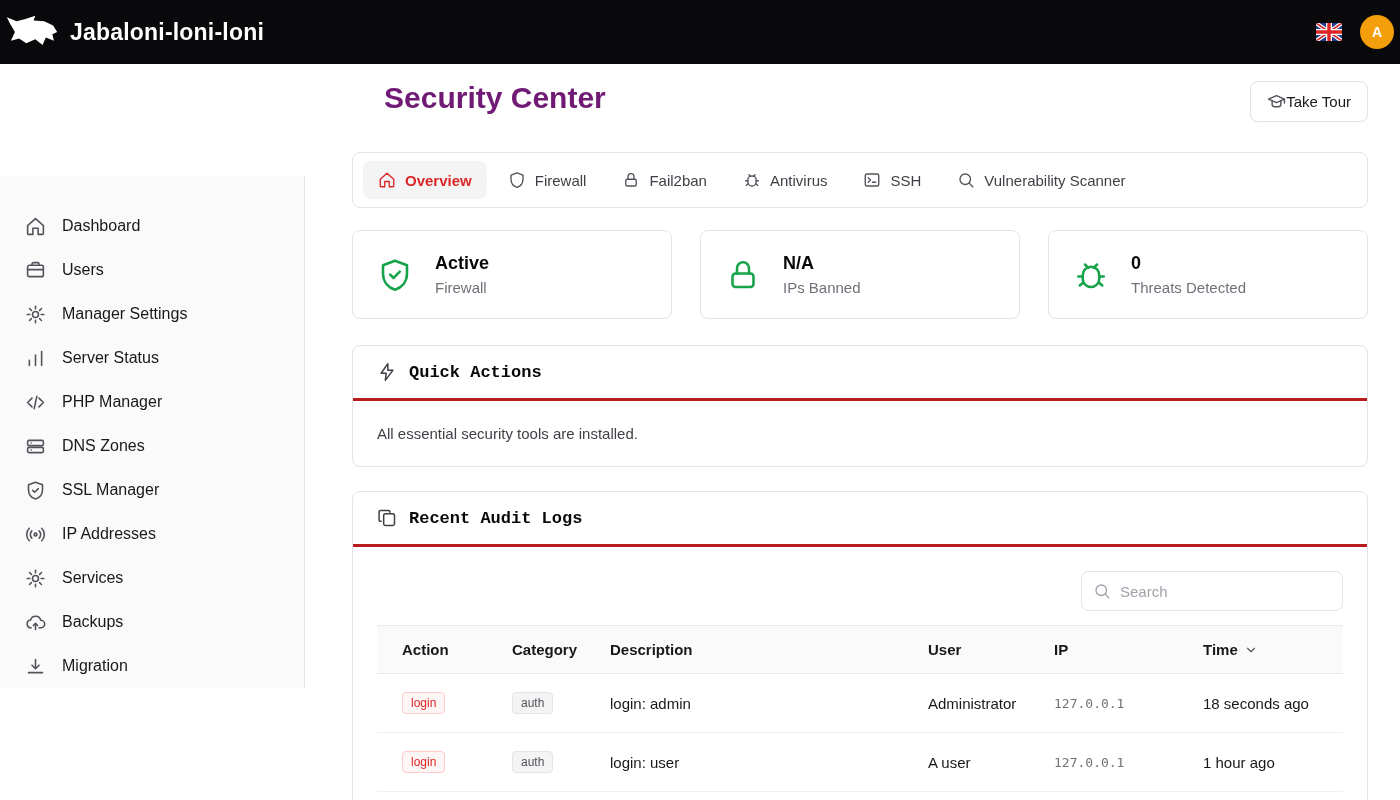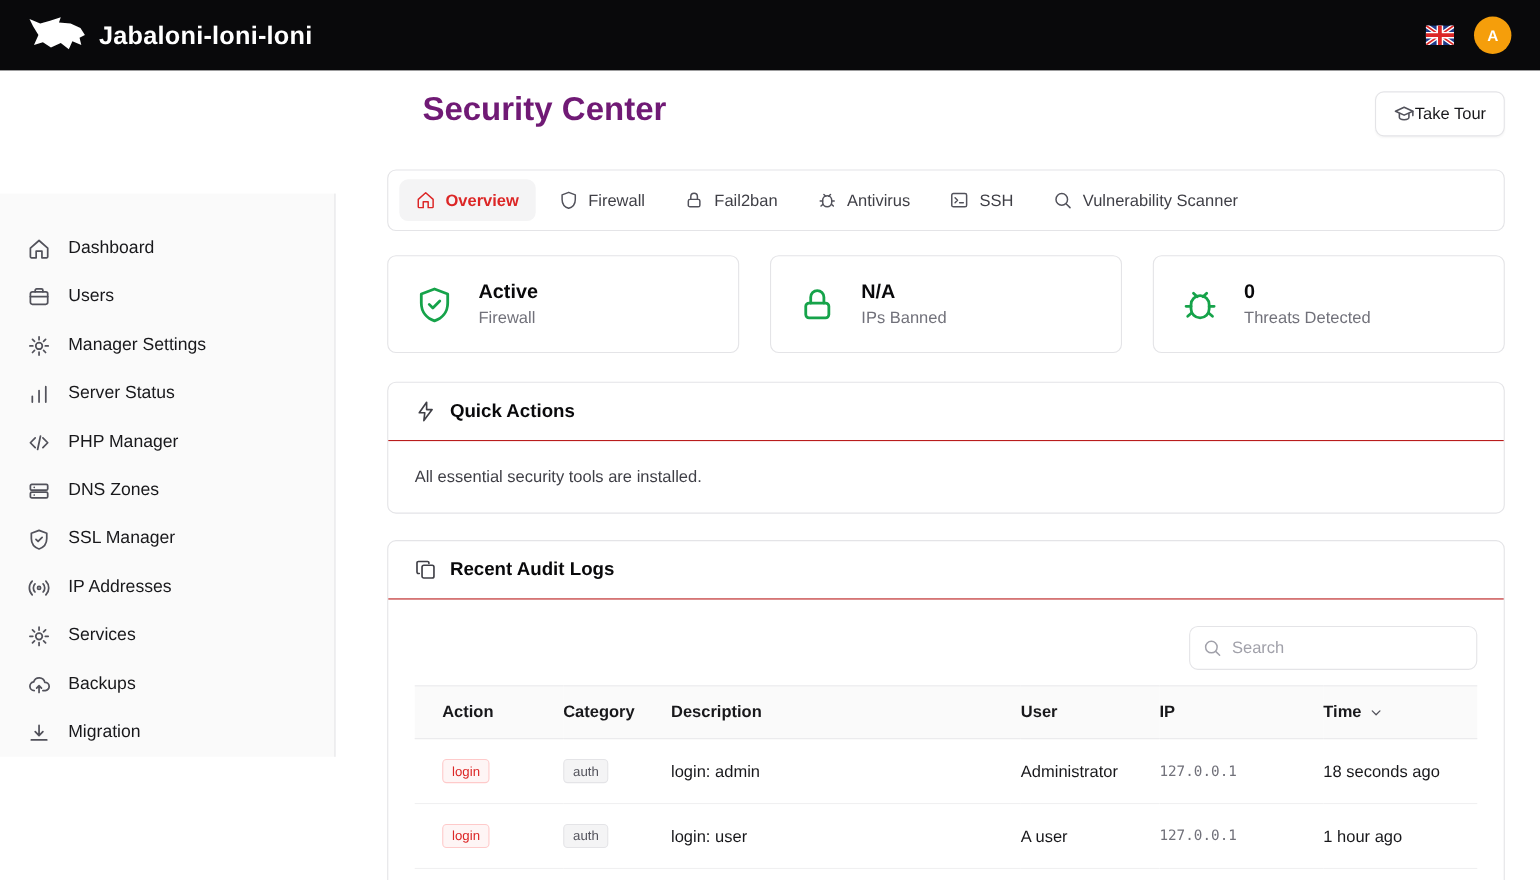--- a/index.html
+++ b/index.html
@@ -1,21 +1,21 @@
 <!DOCTYPE html>
 <html><head>
 <meta charset="utf-8">
 <style>
   * { box-sizing: border-box; margin: 0; padding: 0; }
   html,body { width:1400px; height:800px; overflow:hidden; background:#fff;
     font-family:"Liberation Sans", sans-serif; color:#18181b; }
 
   
   .topbar { height:64px; background:#09090b; display:flex; align-items:center;
-    justify-content:space-between; padding:0 26px; }
+    justify-content:space-between; padding:0 6px; }
   .brand { display:flex; align-items:center; gap:12px; }
   .brand-logo { width:52px; height:36px; display:flex; align-items:center; }
   .brand-title { color:#fff; font-size:23px; font-weight:700; letter-spacing:.2px; }
   .topbar-right { display:flex; align-items:center; gap:18px; }
   .flag { width:26px; height:18px; border-radius:2px; overflow:hidden; display:block; cursor:pointer; }
   .avatar { width:34px; height:34px; border-radius:50%; background:#f59e0b; color:#fff;
     font-size:14px; font-weight:700; display:flex; align-items:center; justify-content:center; cursor:pointer; }
 
   
   .layout { display:flex; height:736px;align-items:center; }
@@ -34,21 +34,21 @@
   .page-title { font-size:30px; font-weight:800; color:#701a75;margin-left:32px; }
   .tour-btn { display:flex; align-items:center; background:#fff;
     border:1px solid #e4e4e7; border-radius:8px; padding:10px 16px; font-size:15px;
     color:#18181b; cursor:pointer; box-shadow:0 1px 2px rgba(0,0,0,.04); }
   .tour-btn svg { width:19px; height:19px; stroke:#52525b; fill:none; stroke-width:1.8;
     stroke-linecap:round; stroke-linejoin:round; }
 
   
   .card { border:1px solid #e4e4e7; border-radius:8px; background:#fff; }
   .card-head { display:flex; align-items:center; gap:12px; padding:16px 24px;
-    border-bottom:1px solid #b91c1c; }
+    border-bottom:3px solid #b91c1c;font-family:Liberation Mono, monospace; }
   .card-head svg { width:20px; height:20px; stroke:#3f3f46; fill:none; stroke-width:1.8;
     stroke-linecap:round; stroke-linejoin:round; }
   .card-title { font-size:17px; font-weight:700; color:#09090b; }
   .card-body { padding:24px; }
 
   
   .tabs-card { margin-top:30px; display:flex; align-items:center; gap:6px; padding:8px 10px; }
   .tab { display:flex; align-items:center; gap:9px; padding:10px 15px; border-radius:8px;
     font-size:15px; color:#3f3f46; cursor:pointer; white-space:nowrap; }
   .tab svg { width:18px; height:18px; stroke:#52525b; fill:none; stroke-width:1.8;

